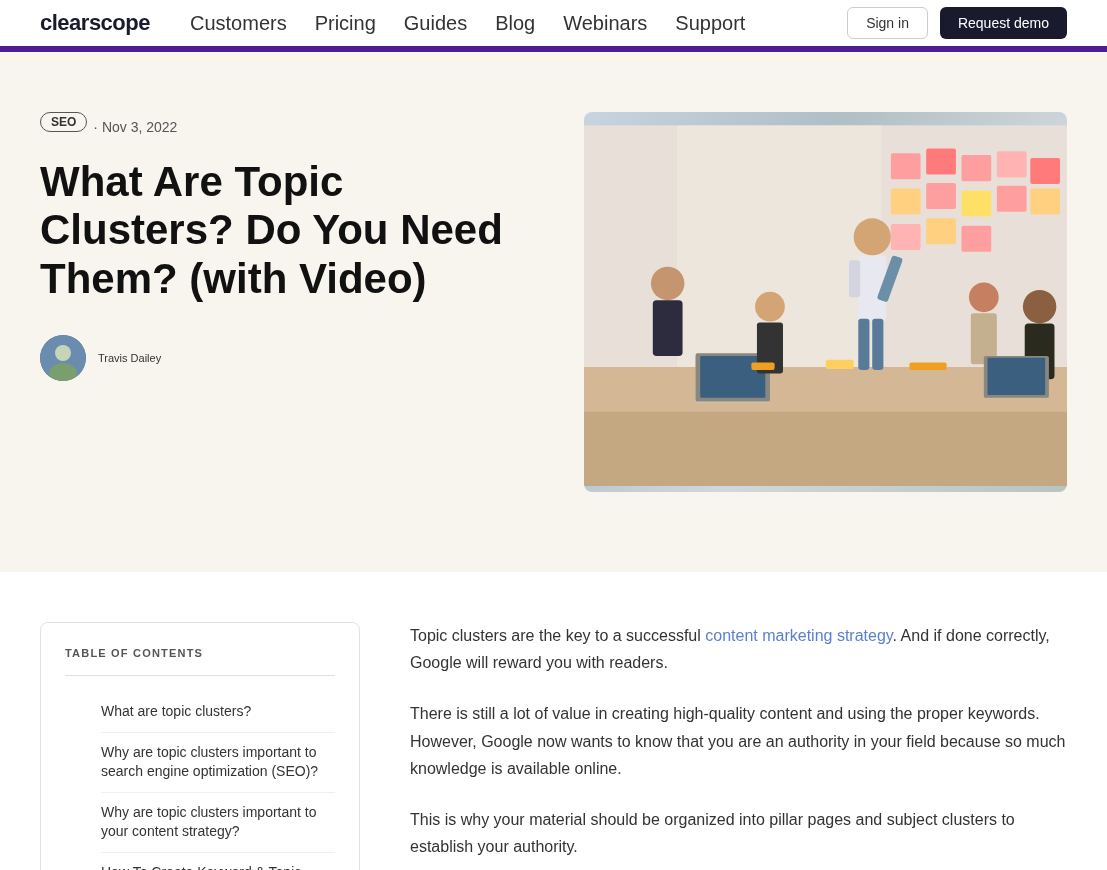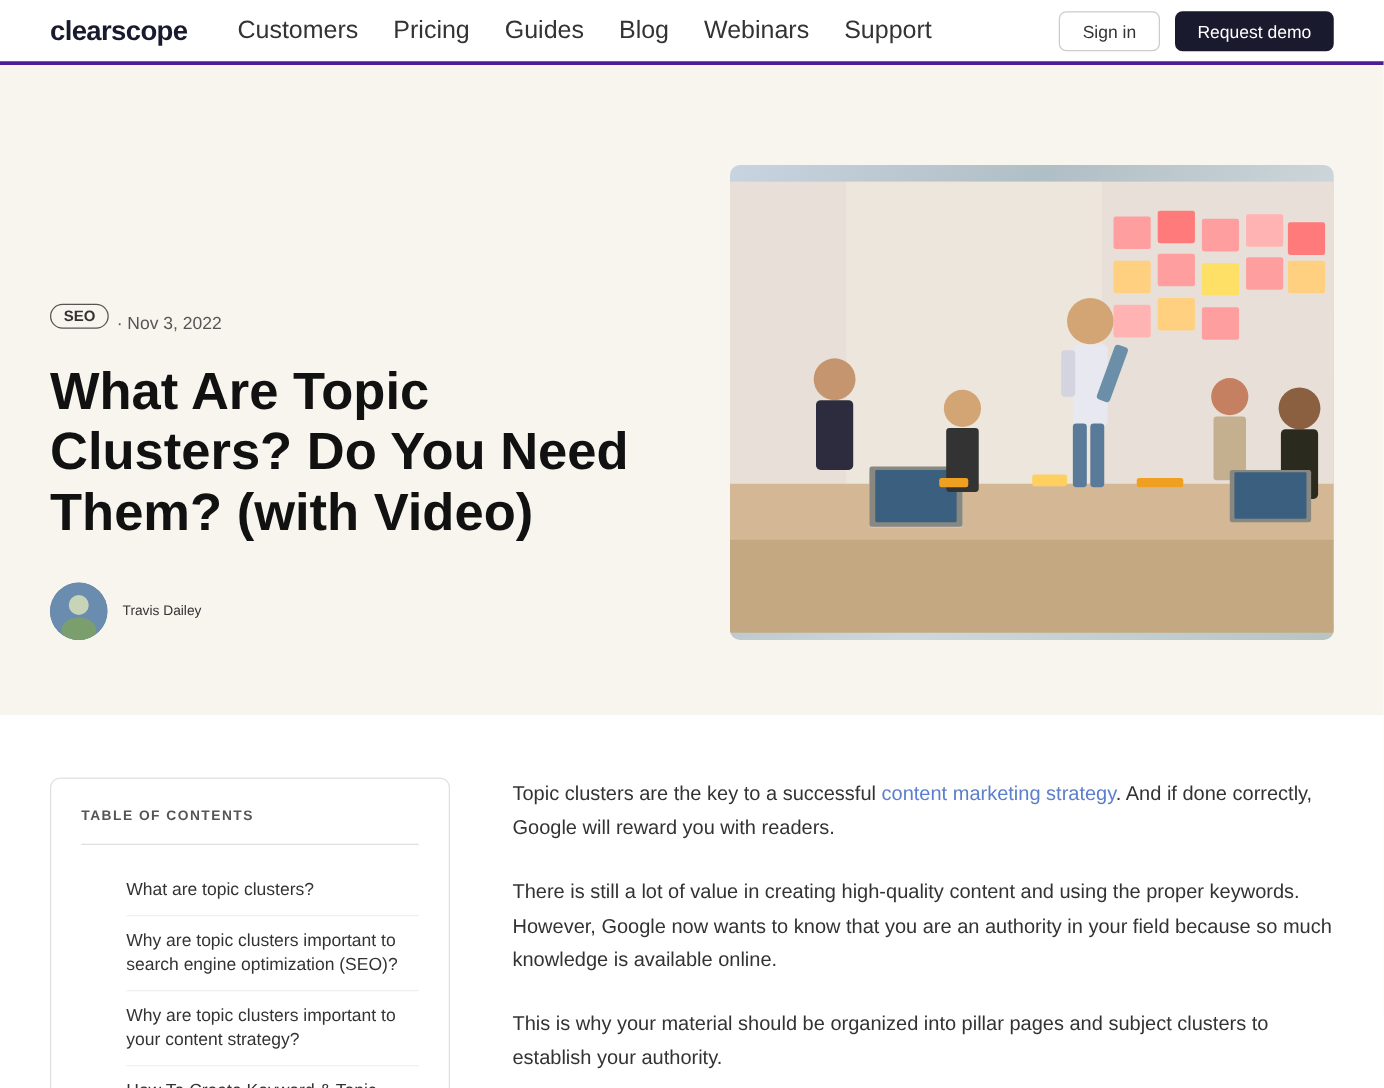--- a/index.html
+++ b/index.html
@@ -4,21 +4,21 @@
   <style>
     * { margin: 0; padding: 0; box-sizing: border-box; }
     body { font-family: -apple-system, BlinkMacSystemFont, 'Segoe UI', sans-serif; background: #fff; color: #1a1a2e; }
 
     
     nav {
       display: flex;
       align-items: center;
       padding: 0 40px;
       height: 52px;
-      border-bottom: 3px solid #4c1d95;
+      border-bottom: 6px solid #4c1d95;
       background: #fff;
       position: sticky;
       top: 0;
       z-index: 100;
     }
     .nav-logo {
       font-size: 22px;
       font-weight: 700;
       color: #1a1a2e;
       letter-spacing: -0.5px;
@@ -59,21 +59,21 @@
       color: #fff;
       font-size: 14px;
       cursor: pointer;
       font-weight: 500;
     }
 
     
     .hero {
       background: #f8f5ef;
       display: flex;
-      align-items: flex-end;
+      align-items: flex-start;
       padding: 60px 40px 60px 40px;
       min-height: 520px;
       gap: 60px;
     }
     .hero-left {
       flex: 1;
       max-width: 510px;
     }
     .hero-right {
       flex: 1;

